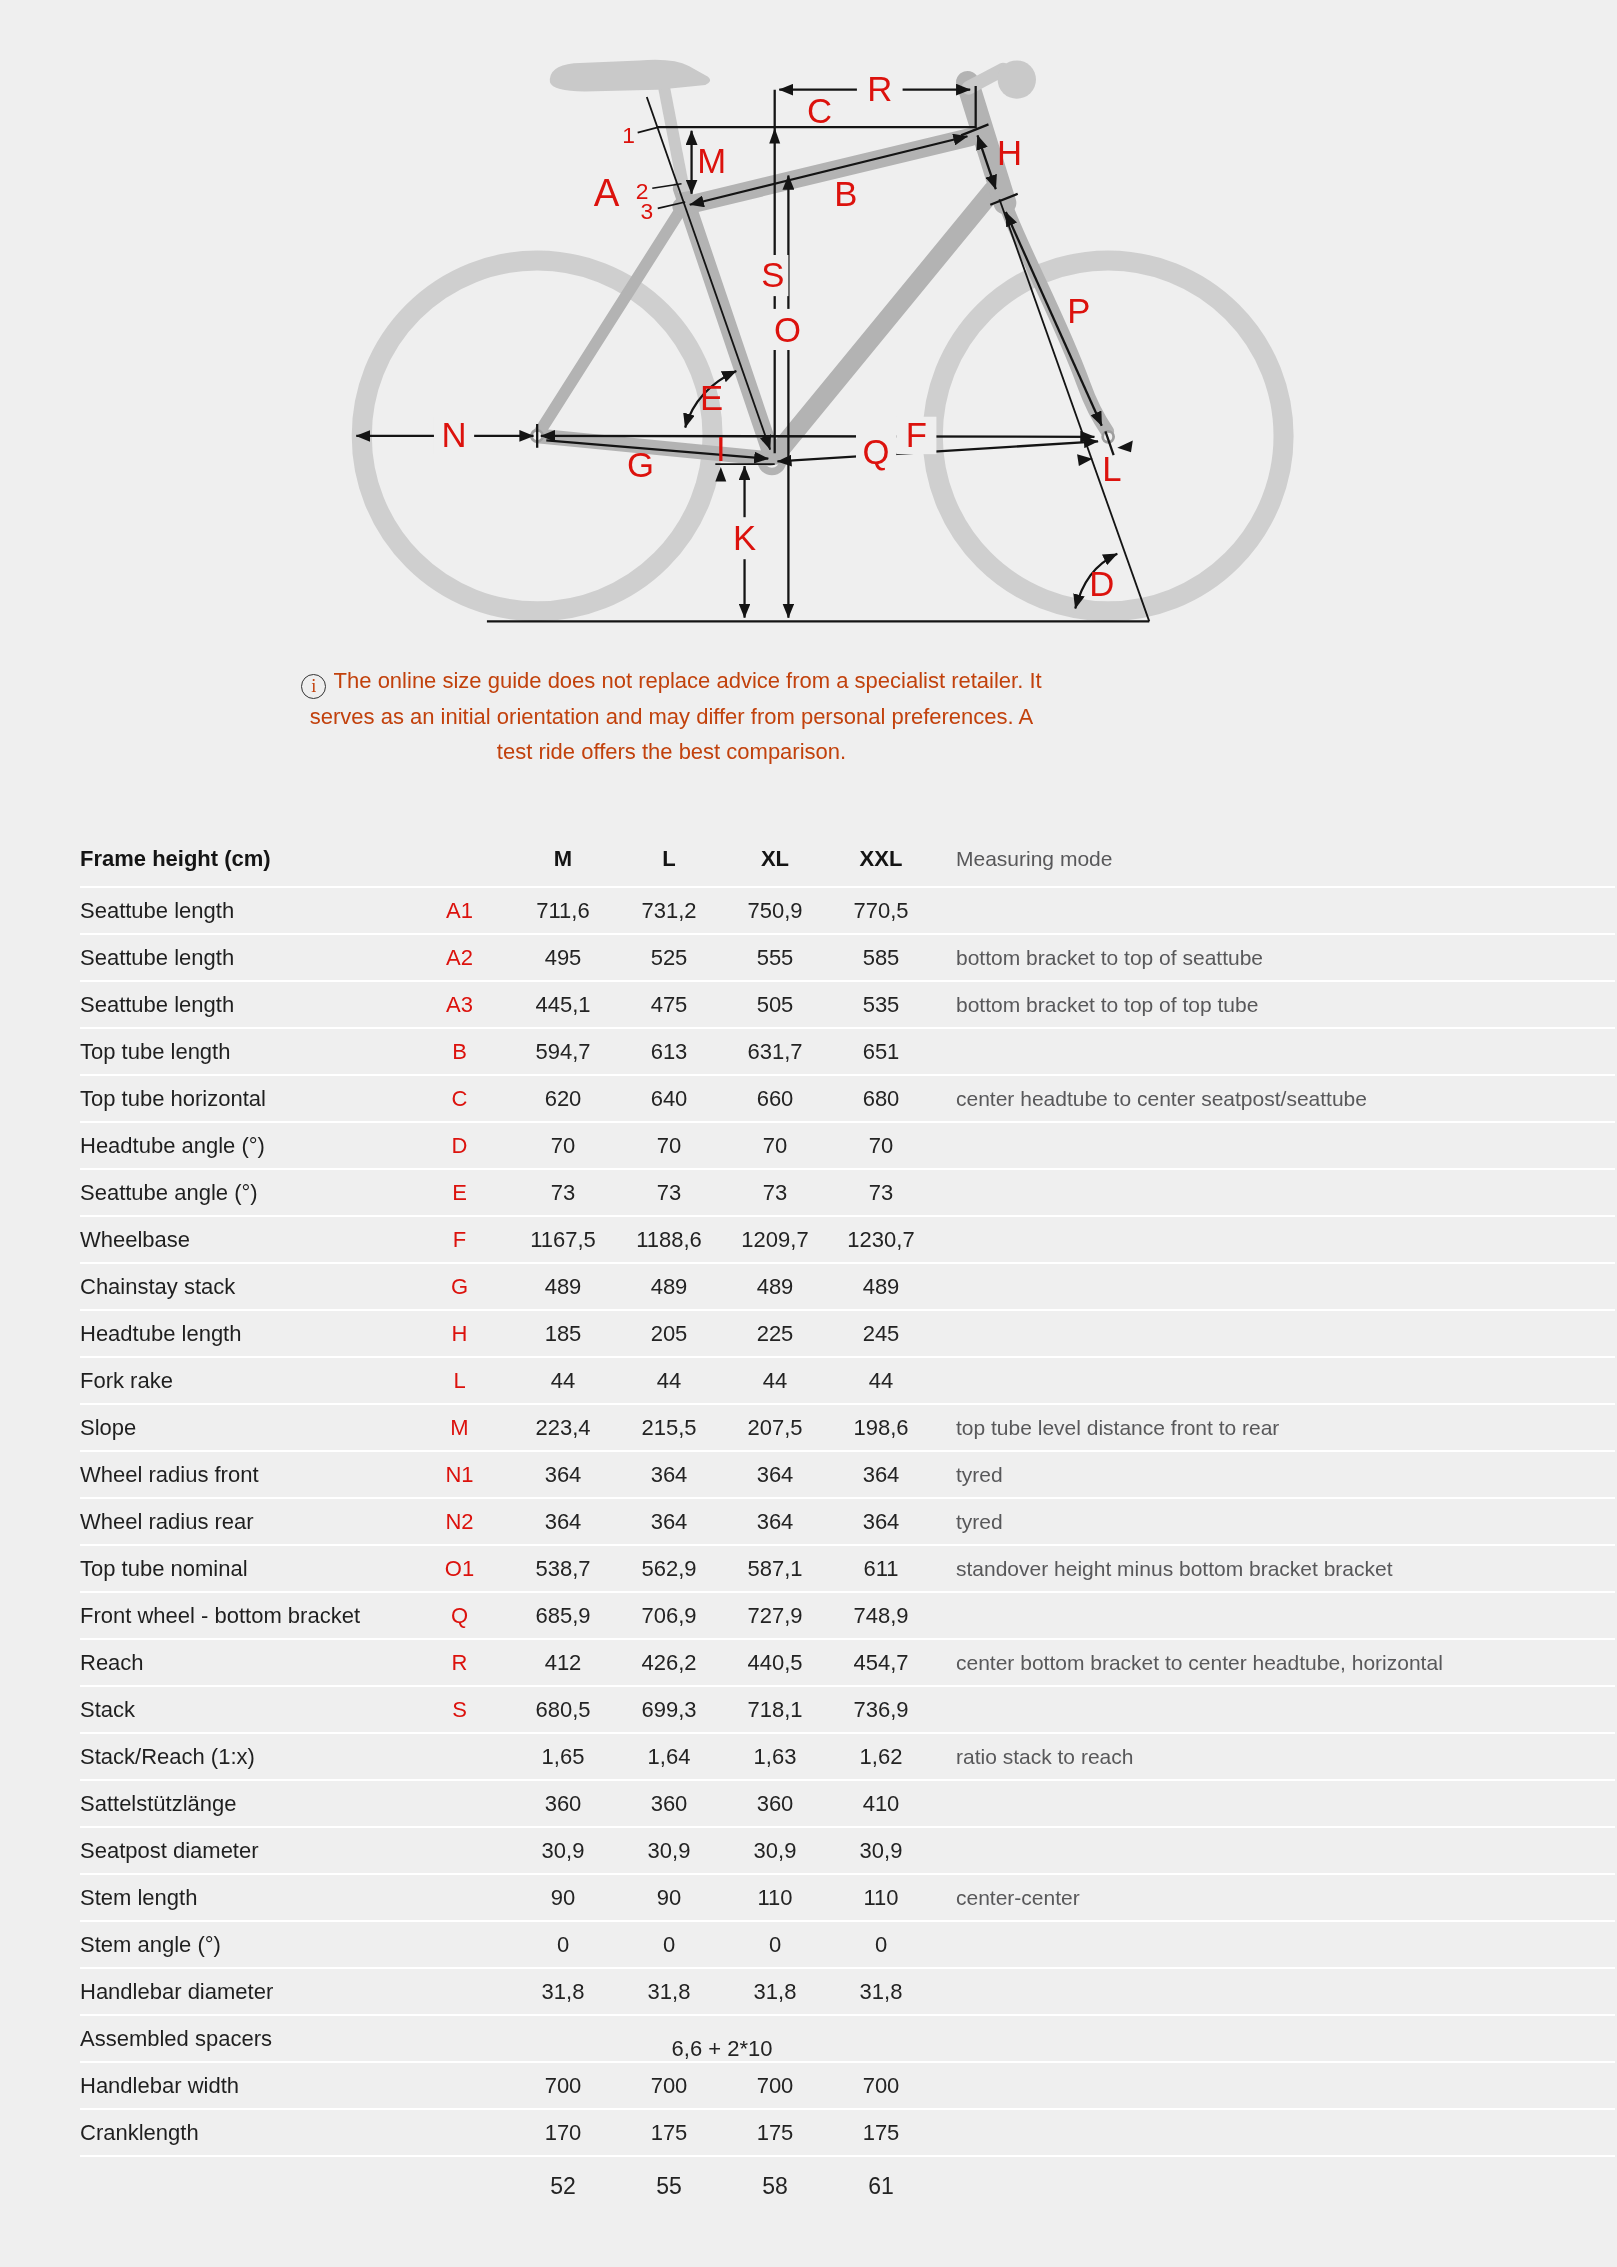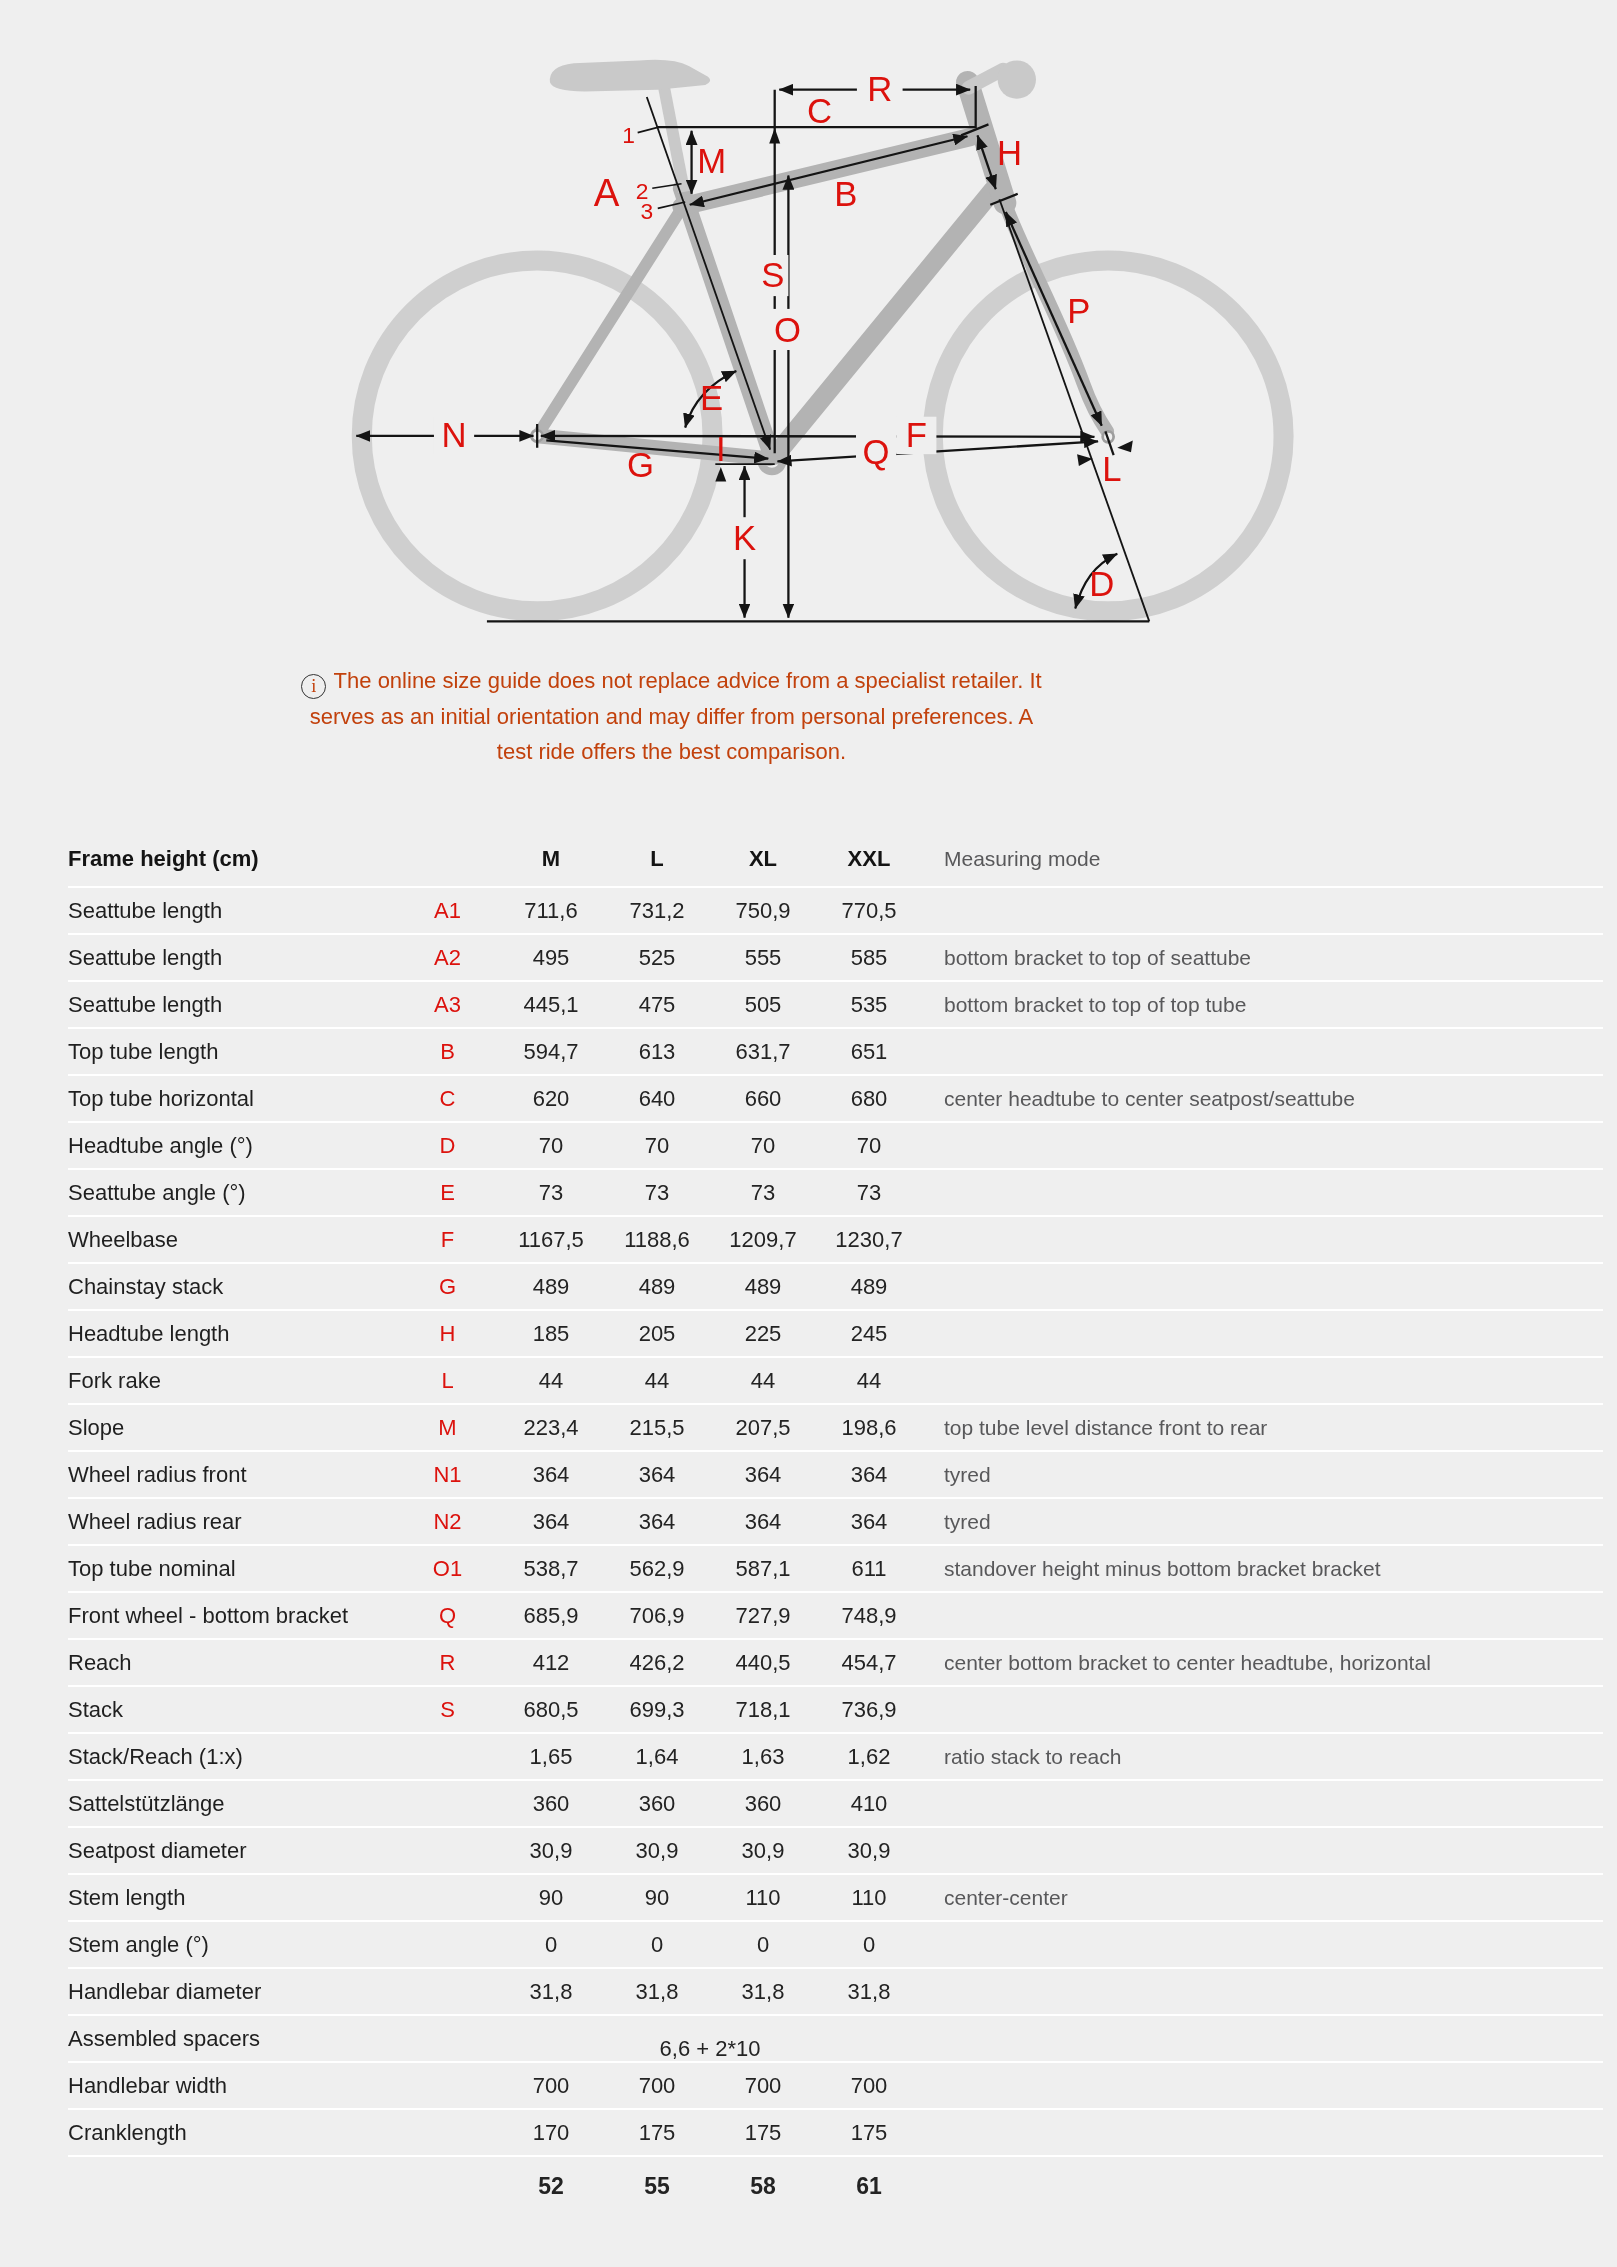--- a/index.html
+++ b/index.html
@@ -15,37 +15,37 @@
   svg text.dim-label-small{fill:#dc120d;font-size:25px;font-family:"Liberation Sans",sans-serif;text-anchor:middle;dominant-baseline:central;}
   svg text.dim-label-big{fill:#dc120d;font-size:42px;font-family:"Liberation Sans",sans-serif;text-anchor:middle;dominant-baseline:central;}
   
   .info{position:absolute;top:663px;left:0;width:1343px;text-align:center;color:#c2410c;font-size:22px;line-height:35px;}
   .info-icon{
     display:inline-block;width:23px;height:23px;border:1.8px solid #333;border-radius:50%;
     font-family:"Liberation Serif",serif;font-size:18.3px;line-height:22px;text-align:center;
     vertical-align:-3.7px;margin-right:7.3px;
   }
   
-  .geo-table{position:absolute;top:831px;left:68px;width:1535px;}
+  .geo-table{position:absolute;top:831px;left:80px;width:1535px;}
   .t-row,.t-head,.t-footer{
     display:grid;
     grid-template-columns:329px 101px 106px 106px 106px 106px 1fr;
     align-items:center;
   }
   .t-head{height:55px;border-bottom:2.7px solid #fff;}
   .t-row{height:45px;border-bottom:2.7px solid #fff;}
   .t-footer{height:58px;}
   .c-label{font-size:22px;color:#1f1f1f;text-align:left;}
   .t-head .c-label{font-weight:bold;color:#141414;}
   .c-letter{font-size:22px;color:#dc120d;text-align:center;}
   .c-val{font-size:22px;color:#232323;text-align:center;}
   .t-head .c-val{font-weight:bold;color:#141414;}
   .c-meas{font-size:21px;color:#58585a;text-align:left;padding-left:22px;}
   .c-val.merged{grid-column:3 / span 4;margin-top:20px;}
-  .t-footer .c-val{font-weight:bold;font-size:23px;text-align:center;}
+  .t-footer .c-val{font-weight:normal;font-size:23px;text-align:center;}
 </style>
 </head>
 <body>
 
 <div class="diagram-wrap">
 <svg width="1617" height="658" viewBox="0 0 1770 720">
   <defs>
     <marker id="ah" viewBox="0 0 16 13" refX="15.5" refY="6.5" markerWidth="16" markerHeight="13" orient="auto-start-reverse" markerUnits="userSpaceOnUse">
       <path d="M0,0 L16,6.5 L0,13 Z" fill="#141414"></path>
     </marker>

